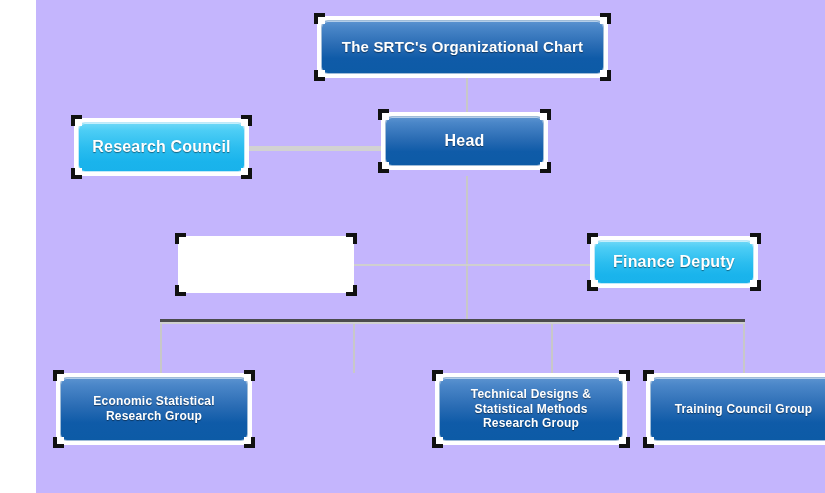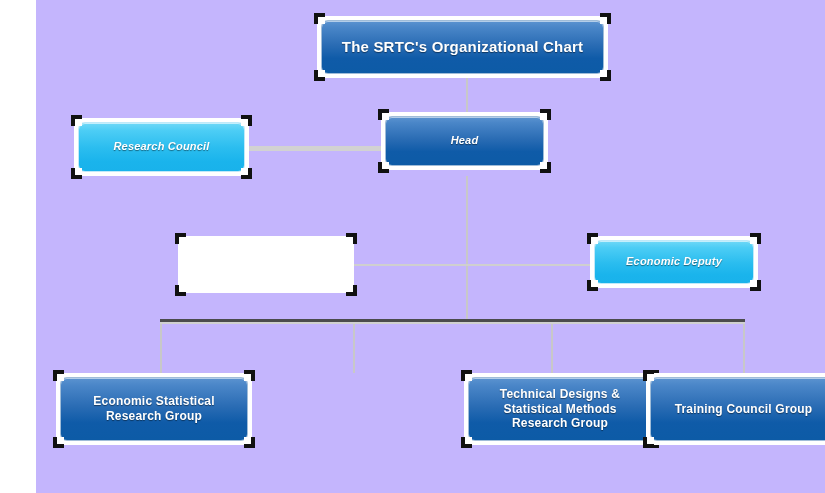--- a/index.html
+++ b/index.html
@@ -121,21 +121,21 @@
     width: 7px;
     height: 7px;
     background: #ffffff;
   }
   .node .h-tl::after { right: 0;  bottom: 0; }
   .node .h-tr::after { left: 0;   bottom: 0; }
   .node .h-bl::after { right: 0;  top: 0; }
   .node .h-br::after { left: 0;   top: 0; }
 
   .fs-15 { font-size: 15px; }
-  .fs-13 { font-size: 11px; font-style: italic; }
+  .fs-13 { font-size: 16px; }
   .fs-12 { font-size: 12px; }
 </style>
 </head>
 <body>
 
 <div id="chart-canvas">
 
   <div class="conn v" style="left:430px; top:78px; height:44px;"></div>
 
   <div class="conn thick" style="left:211px; top:146px; width:140px;"></div>
@@ -184,38 +184,38 @@
   <div class="node cyan" style="left:142px; top:236px; width:176px; height:57px;">
     <div class="mat"></div>
     <div class="h-tl"></div>
     <div class="h-tr"></div>
     <div class="h-bl"></div>
     <div class="h-br"></div>
   </div>
 
   <div class="node cyan" style="left:554px; top:236px; width:168px; height:52px;">
     <div class="mat"></div>
-    <div class="face fs-13">Economic Deputy</div>
+    <div class="face fs-13">Finance Deputy</div>
     <div class="h-tl"></div>
     <div class="h-tr"></div>
     <div class="h-bl"></div>
     <div class="h-br"></div>
   </div>
 
   <div class="node blue" style="left:20px; top:373px; width:196px; height:72px;">
     <div class="mat"></div>
     <div class="face fs-12">Economic Statistical Research Group</div>
     <div class="h-tl"></div>
     <div class="h-tr"></div>
     <div class="h-bl"></div>
     <div class="h-br"></div>
   </div>
 
 
-  <div class="node blue" style="left:428px; top:373px; width:192px; height:72px;">
+  <div class="node blue" style="left:399px; top:373px; width:192px; height:72px;">
     <div class="mat"></div>
     <div class="face fs-12">Technical Designs &amp; Statistical Methods Research Group</div>
     <div class="h-tl"></div>
     <div class="h-tr"></div>
     <div class="h-bl"></div>
     <div class="h-br"></div>
   </div>
 
   <div class="node blue" style="left:610px; top:373px; width:195px; height:72px;">
     <div class="mat"></div>

